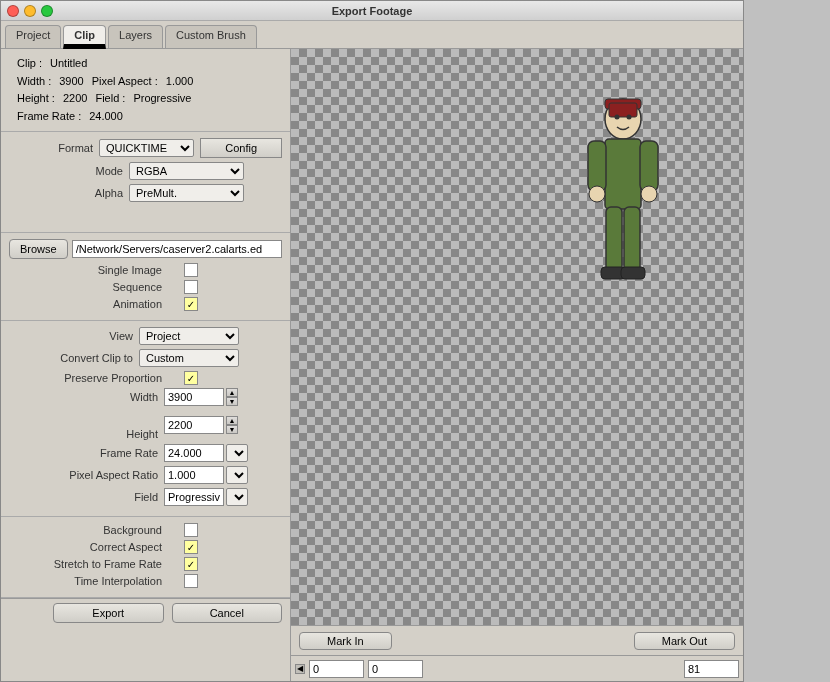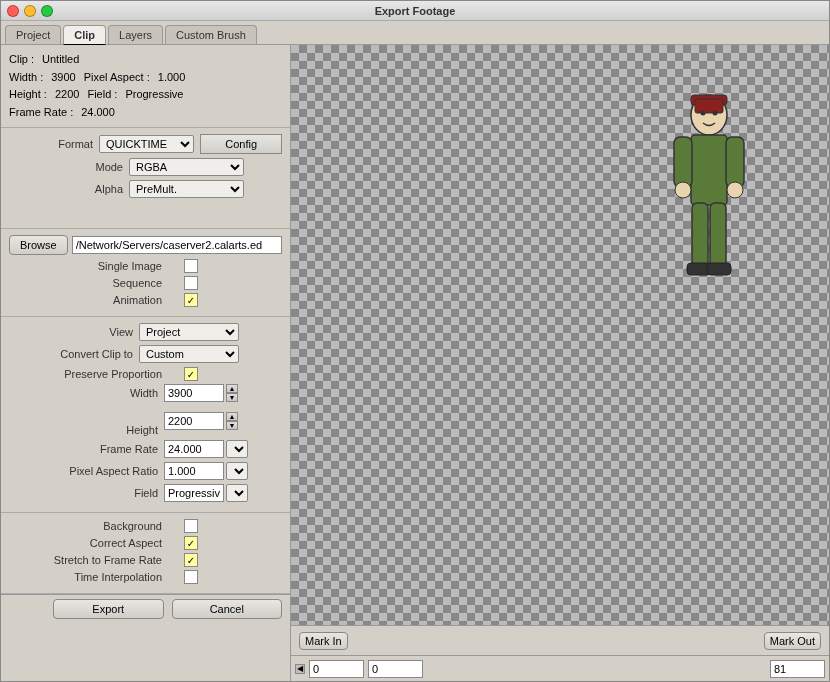--- a/index.html
+++ b/index.html
@@ -5,21 +5,21 @@
     * { box-sizing: border-box; margin: 0; padding: 0; }
     body {
       font-family: -apple-system, 'Lucida Grande', Tahoma, Geneva, sans-serif;
       font-size: 11px;
       background: #c0c0c0;
       width: 830px;
       height: 682px;
       overflow: hidden;
     }
     .window {
-      width: 830px;
+      width: 744px;
       height: 682px;
       background: #d4d0c8;
       border: 1px solid #888;
       display: flex;
       flex-direction: column;
     }
     .title-bar {
       background: linear-gradient(to bottom, #e8e8e8, #d0d0d0);
       height: 20px;
       display: flex;
@@ -61,39 +61,39 @@
       border: 1px solid #999;
       border-bottom: none;
       background: #c8c4bc;
       border-radius: 4px 4px 0 0;
       cursor: pointer;
       font-size: 11px;
       color: #333;
     }
     .tab.active {
       background: #f0eeea;
-      border-bottom: 1px solid #000000;
+      border-bottom: 5px solid #000000;
       margin-bottom: -1px;
       font-weight: bold;
     }
     .main-area {
       display: flex;
       flex: 1;
       overflow: hidden;
     }
     .left-panel {
       width: 290px;
       background: #d4d0c8;
       border-right: 1px solid #999;
       display: flex;
       flex-direction: column;
       overflow-y: auto;
     }
     .clip-info {
-      padding: 6px 8px;
+      padding: 6px 16px;
       border-bottom: 1px solid #aaa;
       background: #d4d0c8;
     }
     .clip-info-row {
       display: flex;
       gap: 8px;
       line-height: 1.6;
     }
     .section {
       padding: 6px 8px;
@@ -233,21 +233,21 @@
       align-items: center;
       justify-content: space-between;
       padding: 0 8px;
       border-top: 1px solid #999;
     }
     .mark-btn {
       font-size: 11px;
       background: linear-gradient(to bottom, #e8e6e0, #d0cec8);
       border: 1px solid #888;
       border-radius: 4px;
-      padding: 2px 5px;
+      padding: 2px 27px;
       cursor: pointer;
     }
     .frame-bar {
       height: 26px;
       background: #d4d0c8;
       display: flex;
       align-items: center;
       border-top: 1px solid #999;
       gap: 4px;
       padding: 0 4px;

